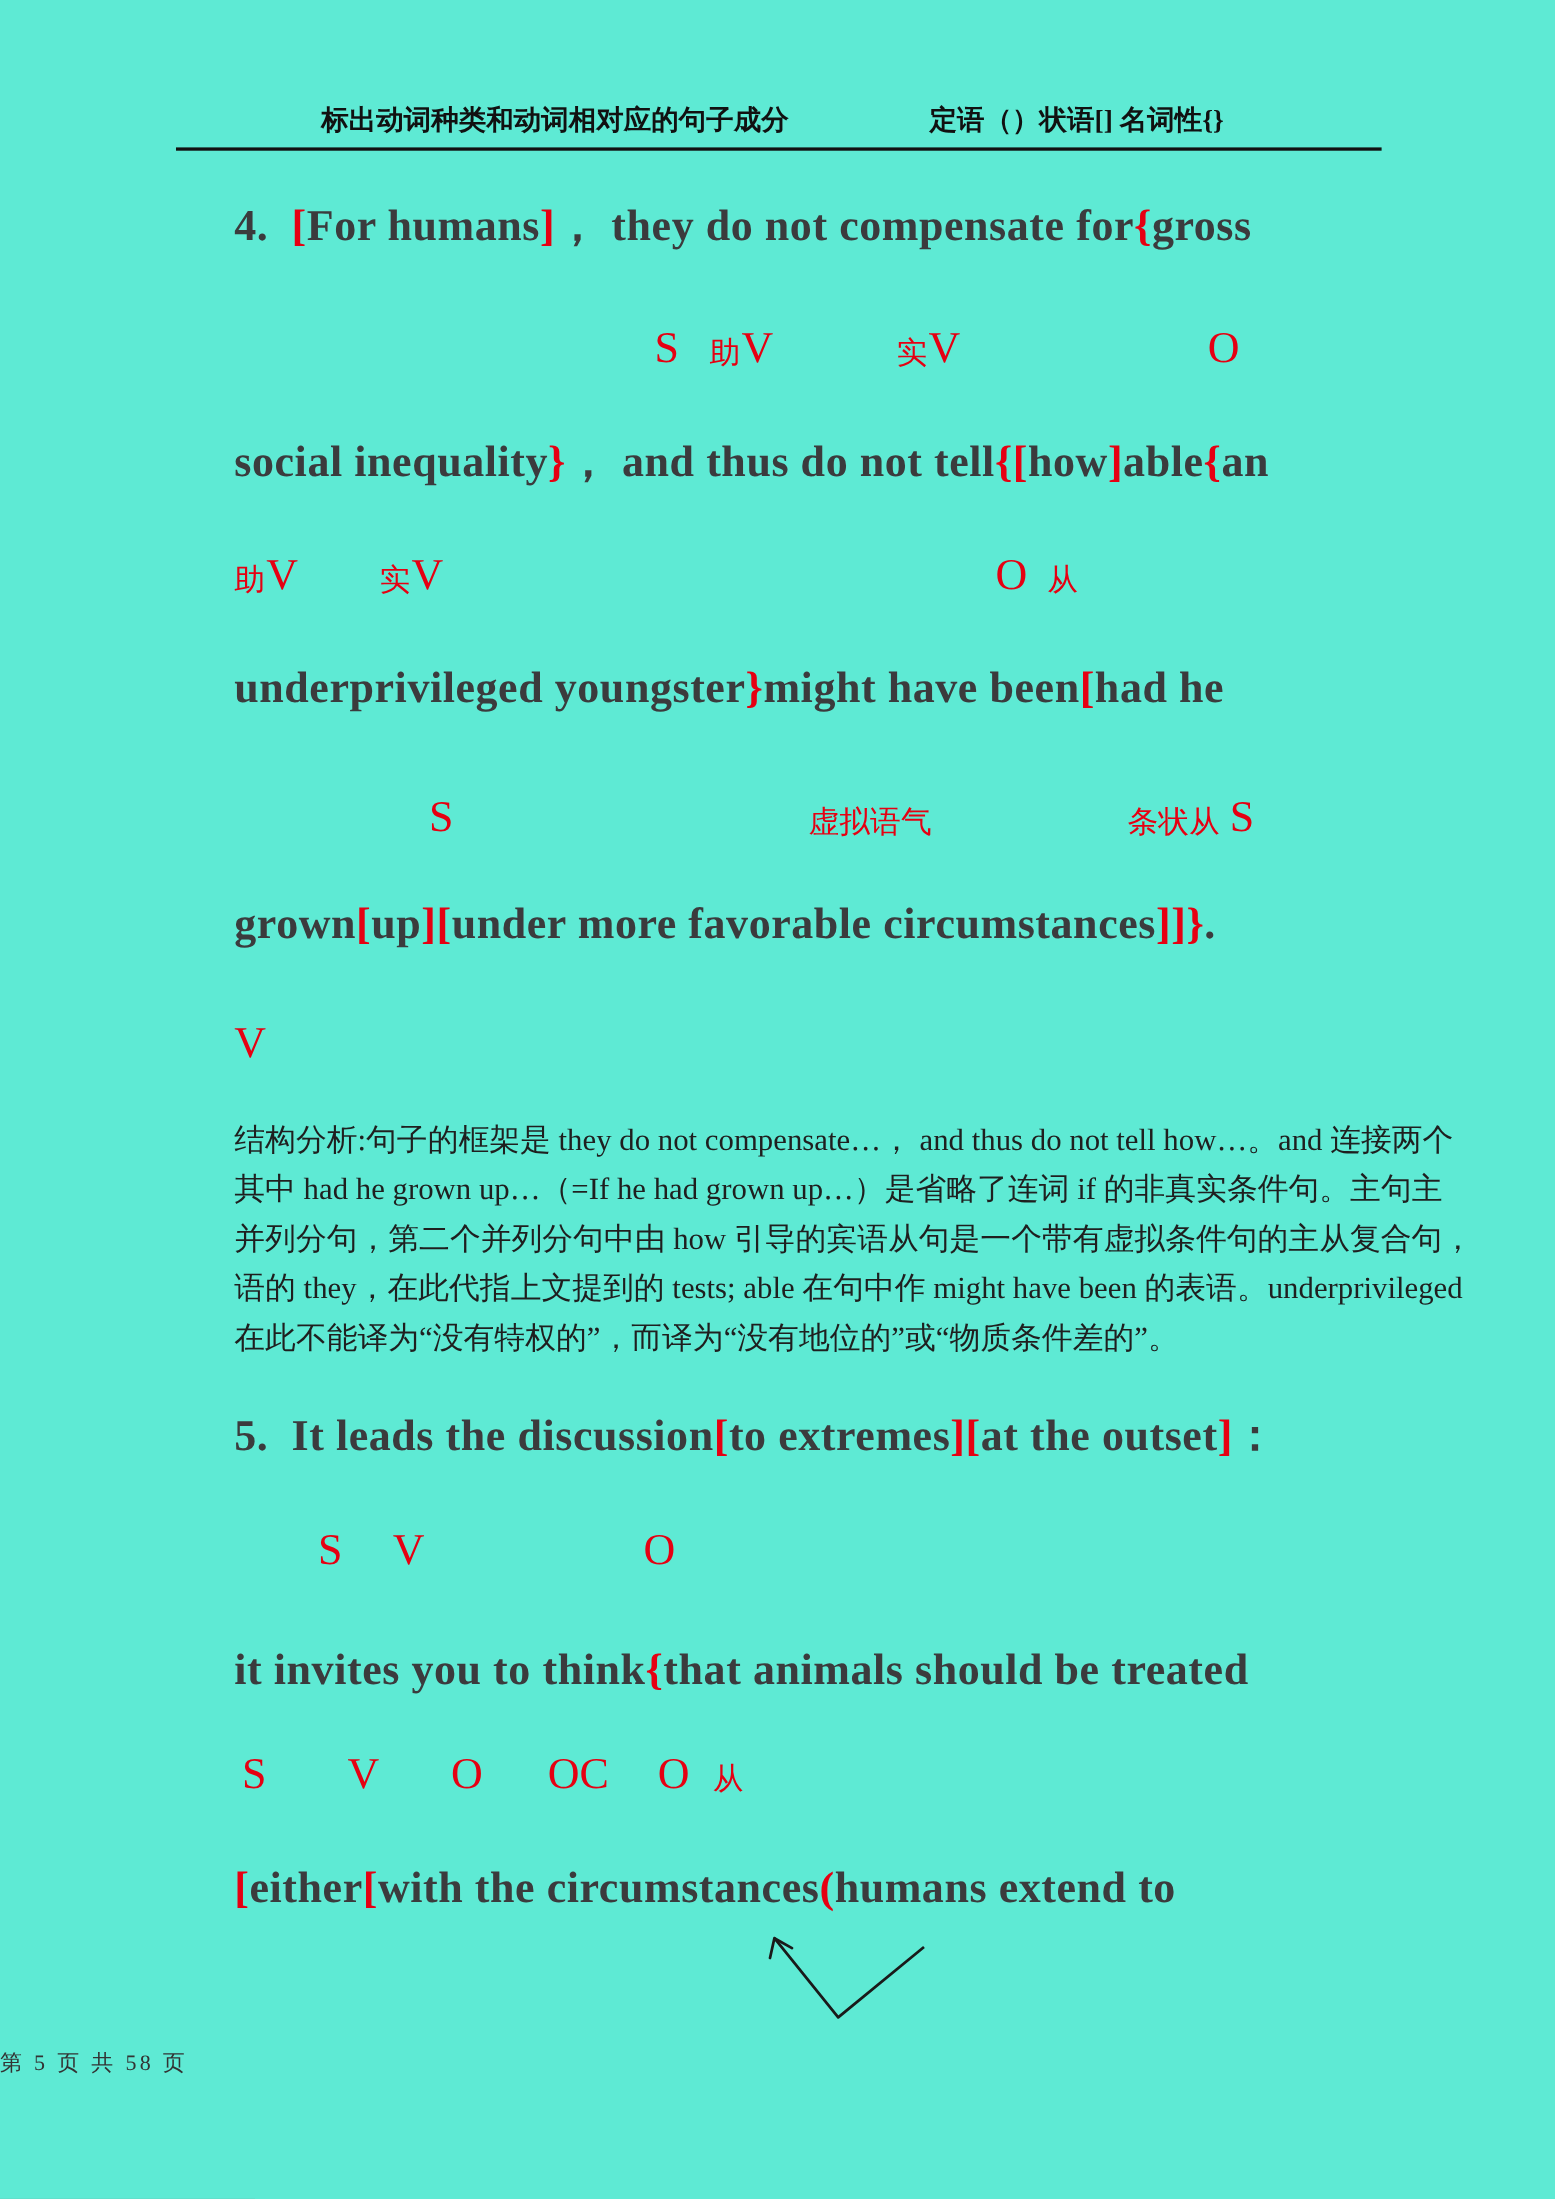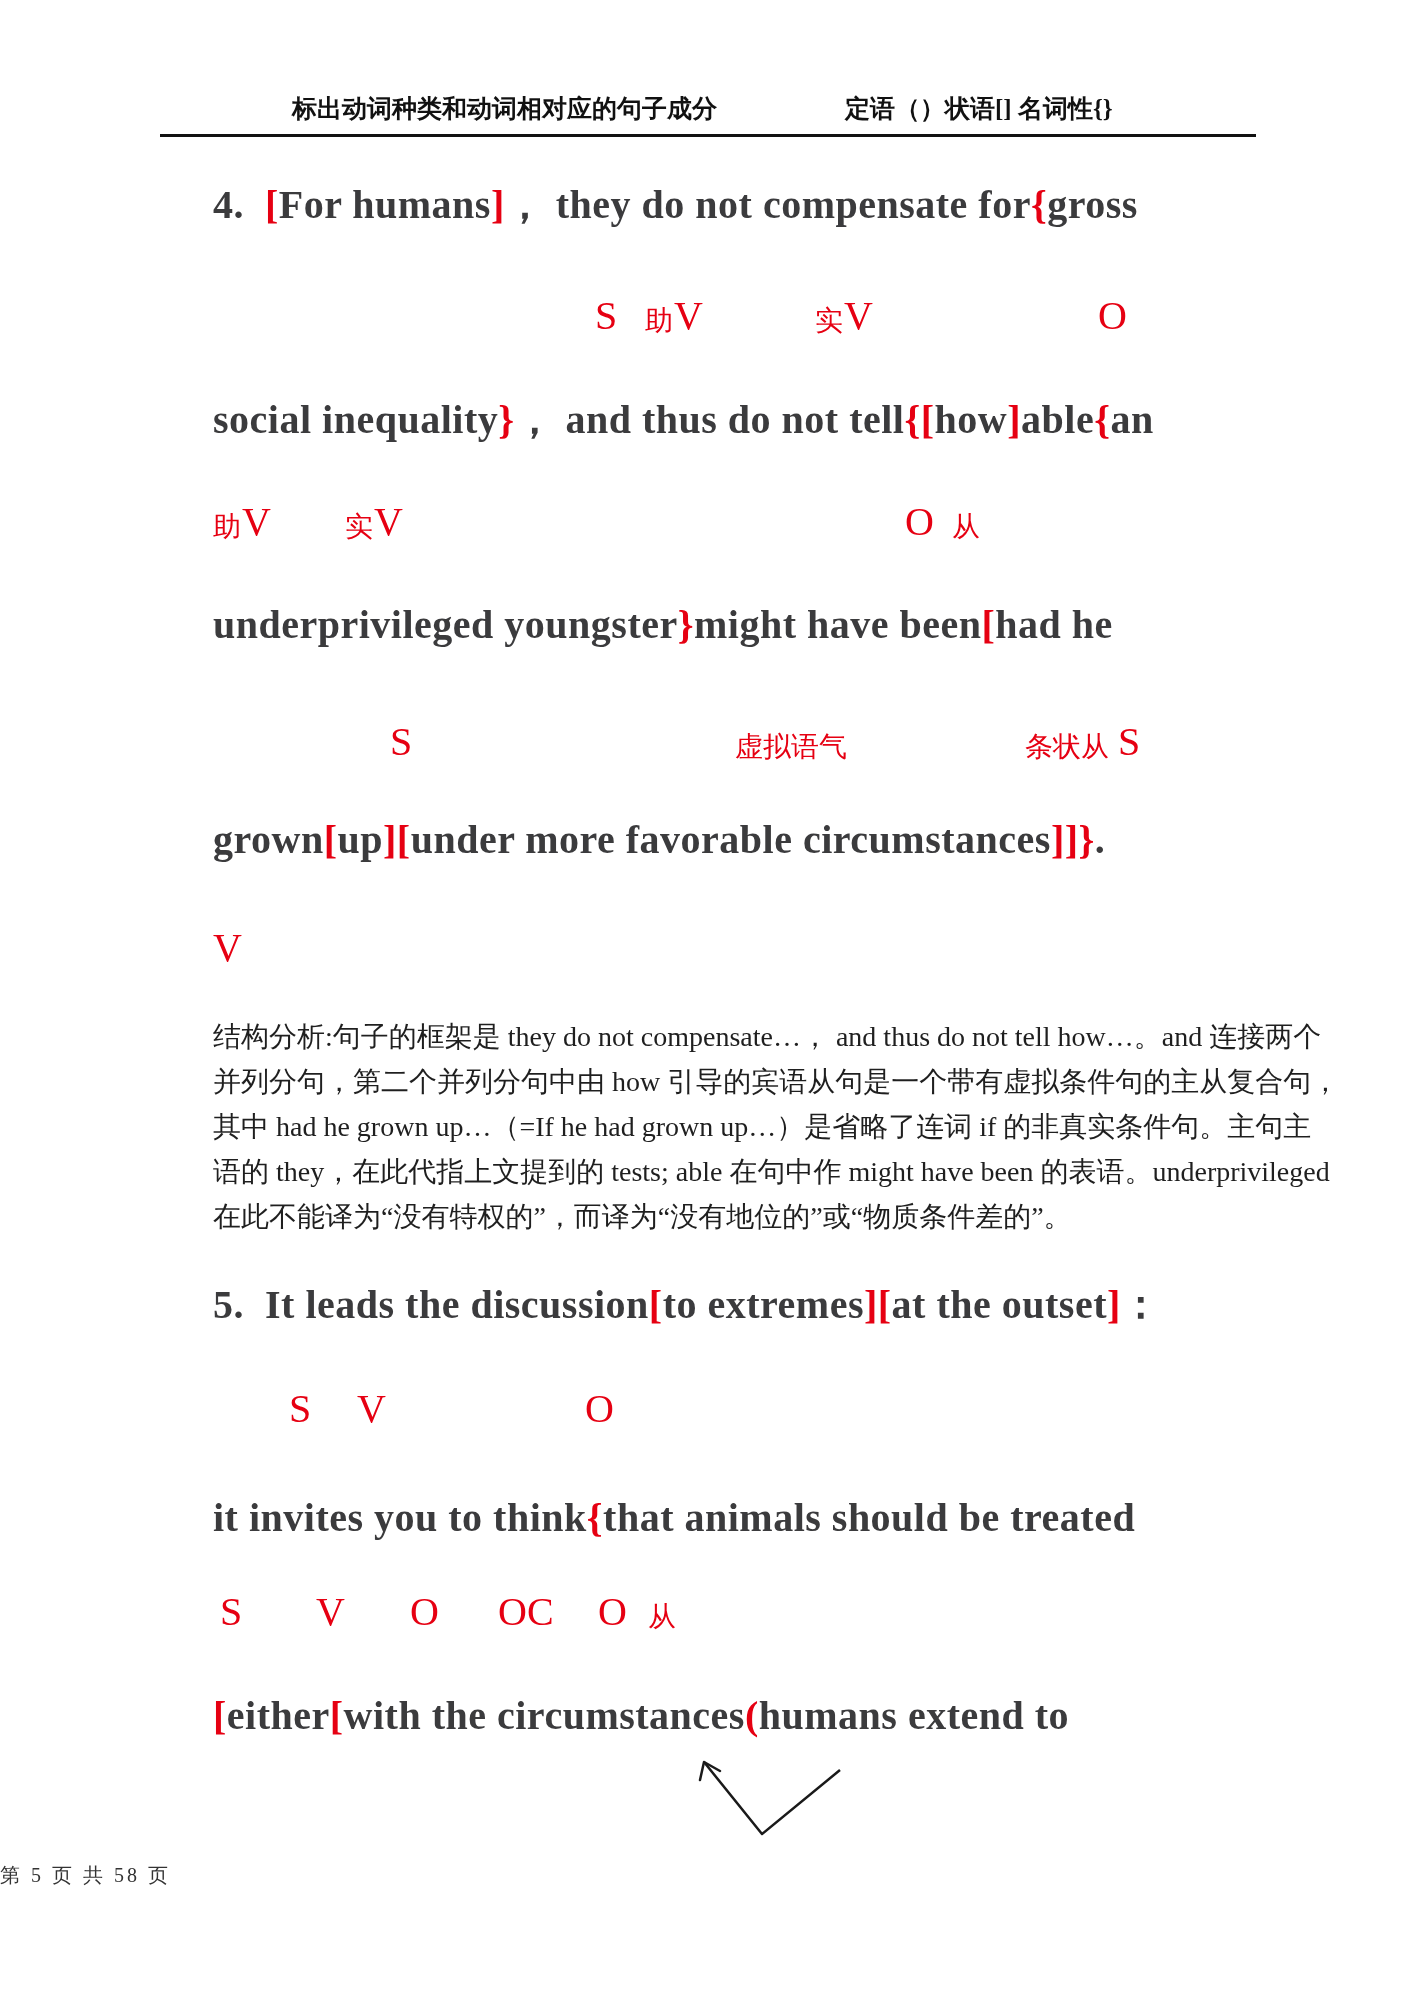--- a/index.html
+++ b/index.html
@@ -1,17 +1,17 @@
 <!DOCTYPE html>
 <html><head>
 <meta charset="utf-8">
 <style>
   html,body{margin:0;padding:0;background:#888;}
   .page{
-    position:relative;width:1414px;height:1999px;background:#ffffff;
+    position:relative;width:1414px;height:1999px;background:#5eead4;
     margin:0 auto;font-family:"Liberation Serif",serif;overflow:hidden;
   }
   .hdr{position:absolute;top:92px;font-weight:bold;font-size:25px;color:#111;white-space:pre;}
   .hdr-left{left:292px;}
   .hdr-right{left:845px;}
   .rule{position:absolute;left:160px;top:134px;width:1096px;height:3px;background:#111;}
   .bigline{
     position:absolute;left:213px;white-space:pre;font-weight:bold;font-size:40px;
     color:#3b3b3d;letter-spacing:0.5px;line-height:1.1;
   }
@@ -69,22 +69,22 @@
   </div>
 
   <div class="bigline" style="top:818px"><span class="k">grown</span><span class="r">[</span><span class="k">up</span><span class="r">][</span><span class="k">under more favorable circumstances</span><span class="r">]]}</span><span class="k">.</span></div>
 
   <div class="ann" style="top:924px">
     <span class="lat" style="left:213px">V</span>
   </div>
 
   <div class="para">
     <div>结构分析:句子的框架是 they do not compensate…， and thus do not tell how…。and 连接两个</div>
+    <div>其中 had he grown up…（=If he had grown up…）是省略了连词 if 的非真实条件句。主句主</div>
     <div>并列分句，第二个并列分句中由 how 引导的宾语从句是一个带有虚拟条件句的主从复合句，</div>
-    <div>其中 had he grown up…（=If he had grown up…）是省略了连词 if 的非真实条件句。主句主</div>
     <div>语的 they，在此代指上文提到的 tests; able 在句中作 might have been 的表语。underprivileged</div>
     <div>在此不能译为“没有特权的”，而译为“没有地位的”或“物质条件差的”。</div>
   </div>
 
   <div class="bigline" style="top:1283px"><span class="k">5.  It leads the discussion</span><span class="r">[</span><span class="k">to extremes</span><span class="r">][</span><span class="k">at the outset</span><span class="r">]</span><span class="k">：</span></div>
 
   <div class="ann" style="top:1385px">
     <span class="lat" style="left:289px">S</span>
     <span class="lat" style="left:357px">V</span>
     <span class="lat" style="left:585px">O</span>

